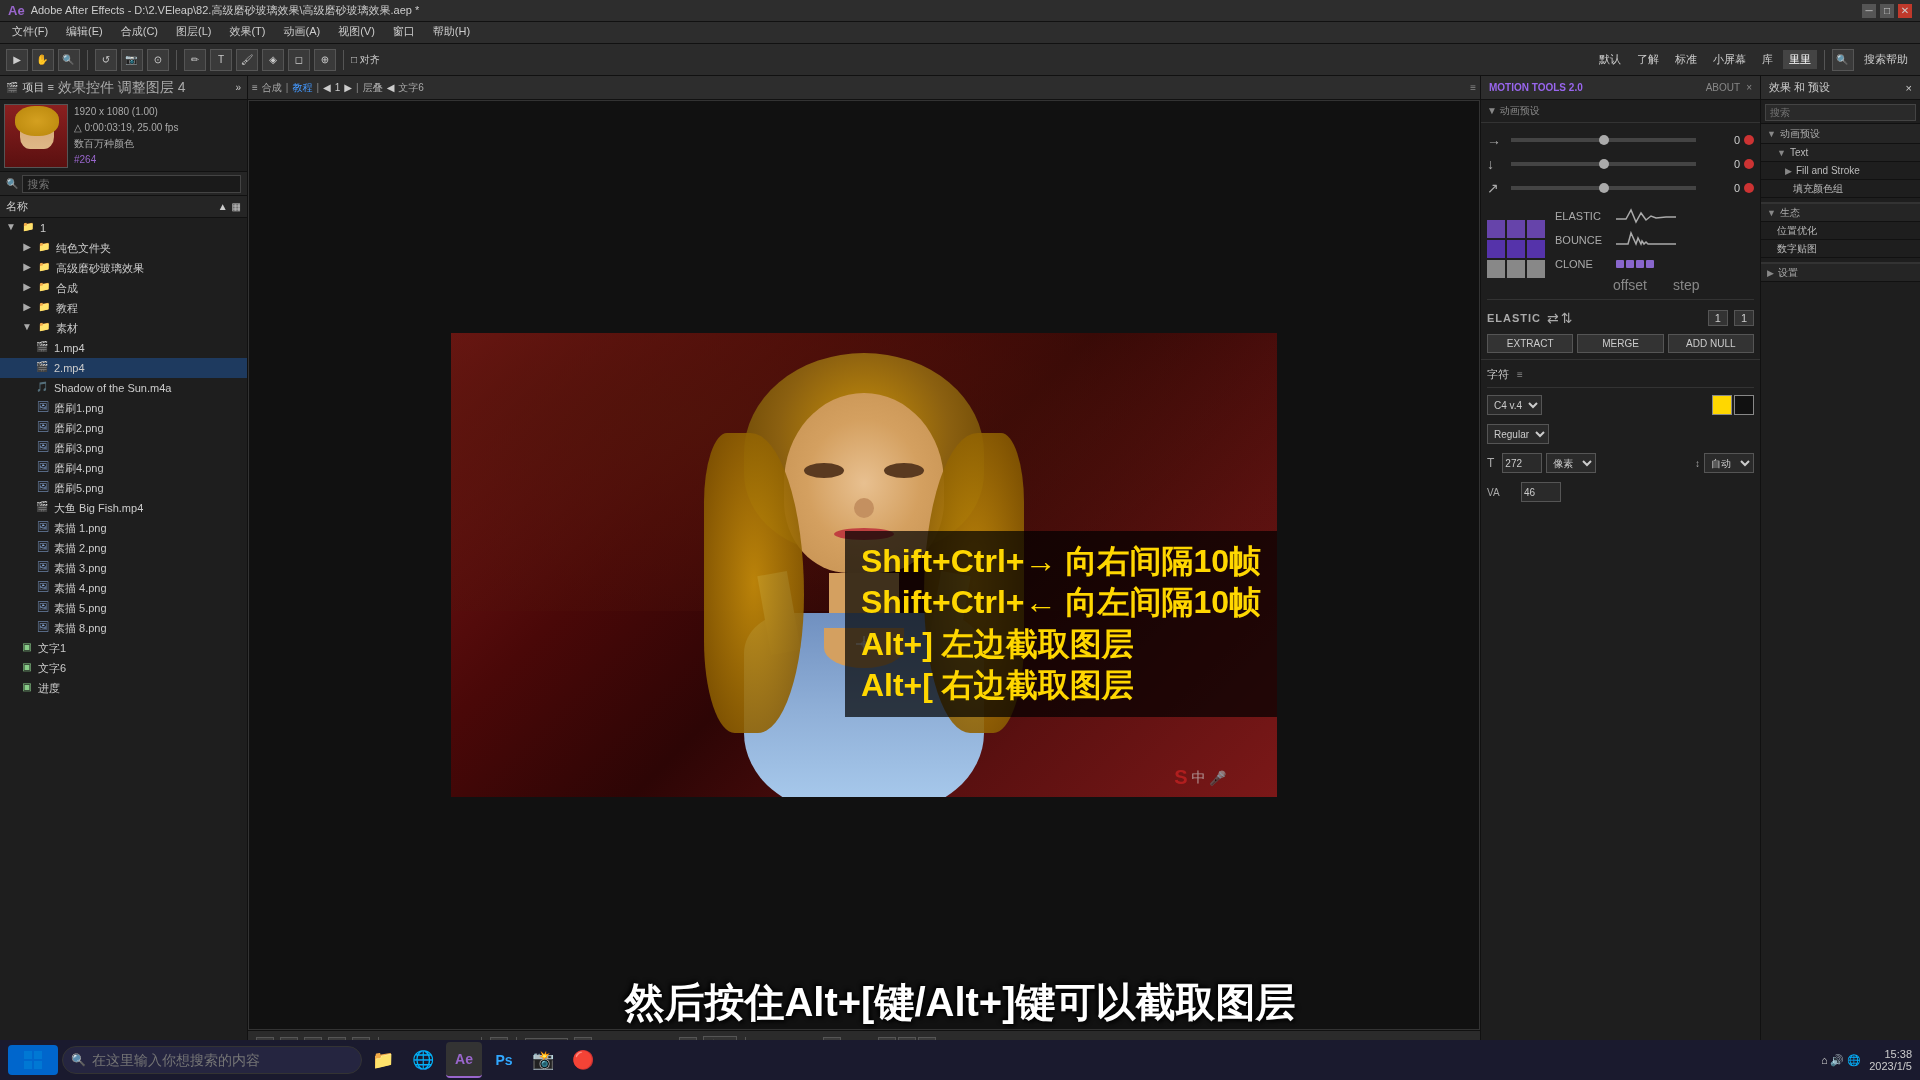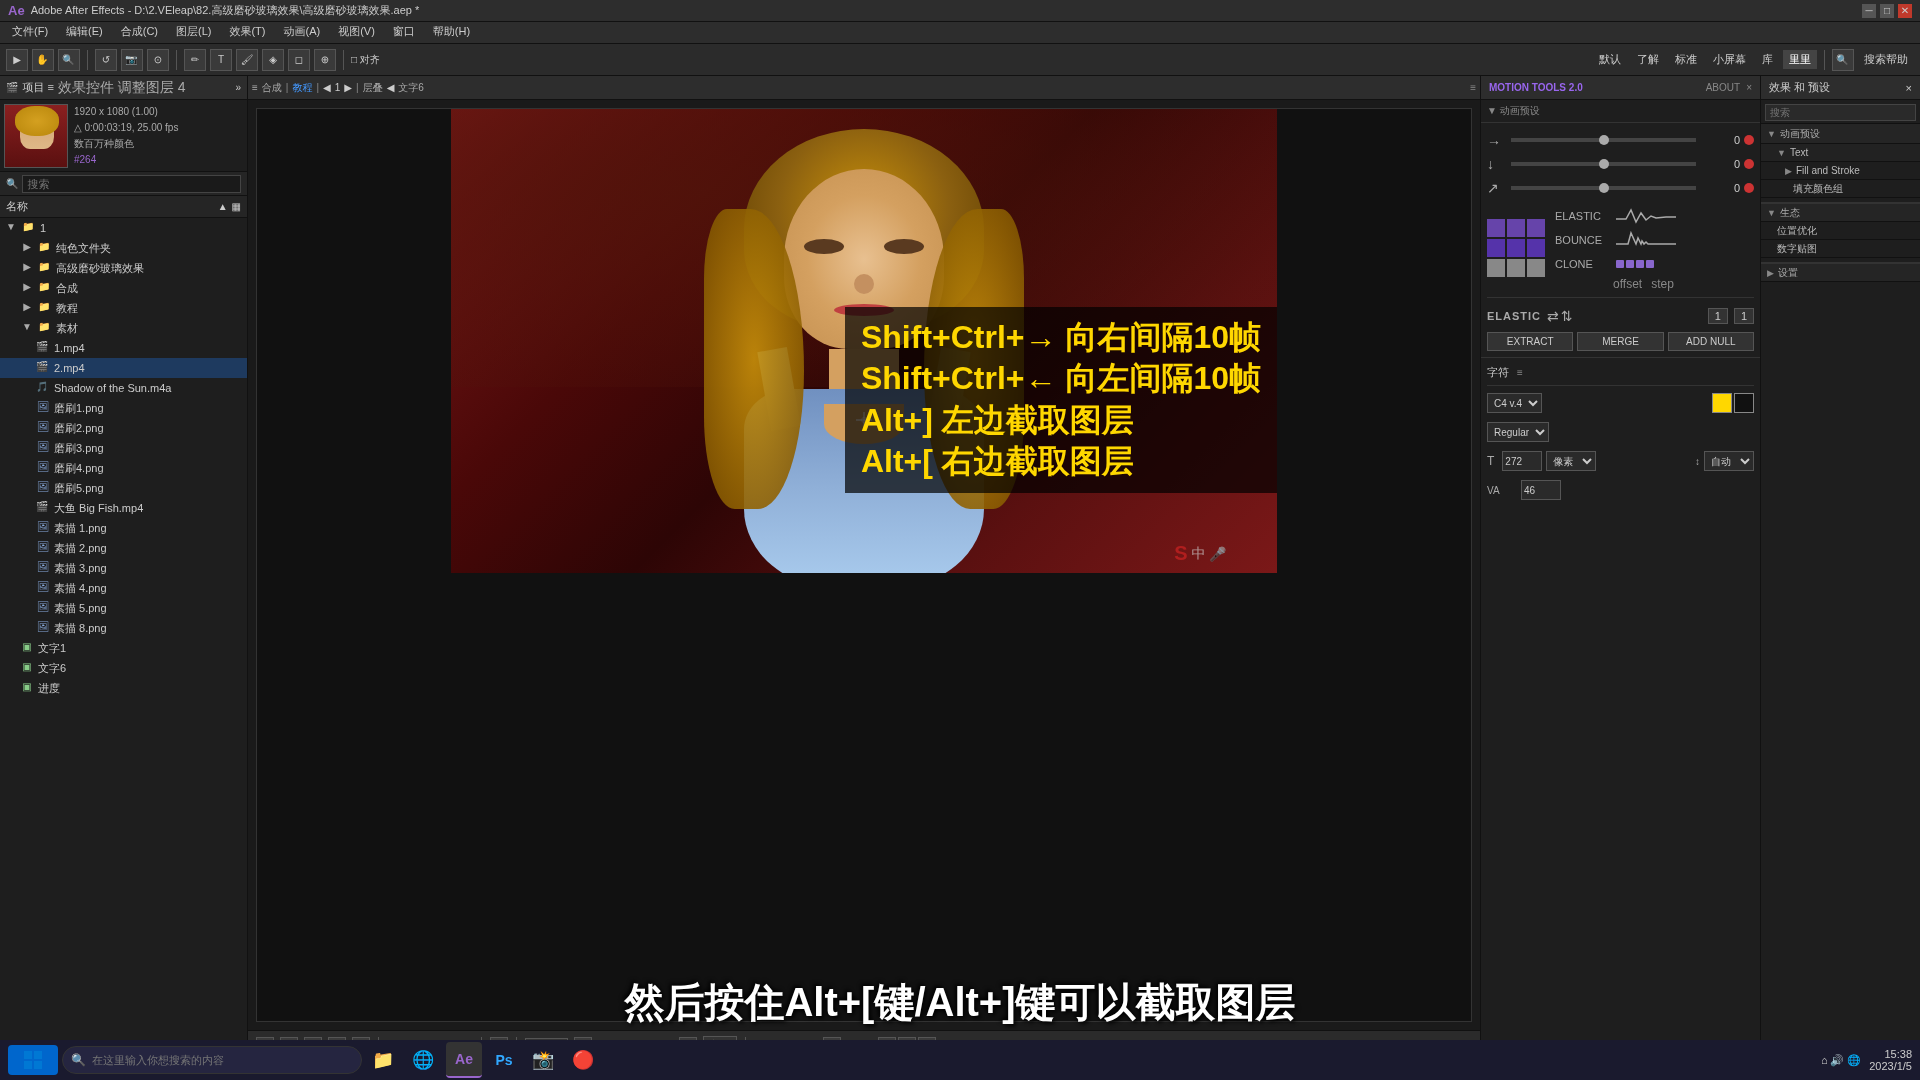--- a/index.html
+++ b/index.html
@@ -48,21 +48,21 @@
     .file-icon { color: #88aadd; }
     .comp-icon { color: #88cc88; }
 
     
     #center-area { flex: 1; display: flex; flex-direction: column; }
     
     
     #comp-tabs { height: 24px; background: #2d2d2d; display: flex; align-items: center; padding: 0 4px; border-bottom: 1px solid #111; }
 
     
-    #preview { flex: 1; background: #111; position: relative; display: flex; align-items: flex-start; justify-content: center; border: 1px solid #333; margin: 8px; }
+    #preview { flex: 1; background: #111; position: relative; display: flex; align-items: center; justify-content: center; border: 1px solid #333; margin: 0; }
     #preview-img { width: 826px; height: 464px; background: linear-gradient(135deg, #8B2020 0%, #5a1010 30%, #3d0a0a 60%, #6B3020 80%, #8B2020 100%); position: relative; overflow: hidden; }
     
     
     #overlay-text { position: absolute; right: 0; bottom: 80px; background: rgba(0,0,0,0.7); padding: 10px 16px; }
     .overlay-line { font-size: 32px; font-weight: bold; color: #FFD700; line-height: 1.3; }
 
     
     #preview-controls { height: 30px; background: #2b2b2b; display: flex; align-items: center; padding: 0 8px; gap: 6px; border-top: 1px solid #111; font-size: 11px; }
     .ctrl-btn { width: 18px; height: 18px; background: #3a3a3a; border: 1px solid #555; display: flex; align-items: center; justify-content: center; font-size: 9px; cursor: pointer; color: #ccc; }
     .ctrl-text { font-size: 11px; color: #ccc; padding: 0 4px; }
@@ -502,21 +502,21 @@
           </div>
           <div class="ebc-row">
             <span class="ebc-label">CLONE</span>
             <div class="ebc-dots">
               <div class="ebc-dot active"></div>
               <div class="ebc-dot active"></div>
               <div class="ebc-dot active"></div>
               <div class="ebc-dot active"></div>
             </div>
           </div>
-          <div style="display:flex;font-size:12px;color:#888;padding-left:58px;gap:9px;">
+          <div style="display:flex;font-size:14px;color:#888;padding-left:58px;gap:26px;">
             <span>offset</span>
             <span>step</span>
           </div>
         </div>
       </div>
 
       <div style="border-top:1px solid #333;padding-top:6px;">
         <div style="display:flex;align-items:center;gap:6px;height:24px;">
           <span style="font-size:11px;font-weight:bold;color:#aaa;letter-spacing:1px;">ELASTIC</span>
           <div style="flex:1;display:flex;align-items:center;gap:2px;">
@@ -648,21 +648,21 @@
   <div class="start-btn">
     <svg width="20" height="20" viewBox="0 0 20 20">
       <rect x="1" y="1" width="8" height="8" fill="#0078d4"></rect>
       <rect x="11" y="1" width="8" height="8" fill="#0078d4"></rect>
       <rect x="1" y="11" width="8" height="8" fill="#0078d4"></rect>
       <rect x="11" y="11" width="8" height="8" fill="#0078d4"></rect>
     </svg>
   </div>
   <div class="search-bar">
     <span style="color:#888;margin-right:6px;font-size:12px;">🔍</span>
-    <input type="text" style="background: transparent; border: none; color: rgb(204, 204, 204); font-size: 11px; width: 200px; outline: none;" placeholder="在这里输入你想搜索的内容">
+    <input type="text" style="background: transparent; border: none; color: rgb(204, 204, 204); font-size: 14px; width: 200px; outline: none;" placeholder="在这里输入你想搜索的内容">
   </div>
   <div class="task-icons">
     <div class="task-icon">
       <span style="font-size:18px;">📁</span>
     </div>
     <div class="task-icon">
       <span style="font-size:18px;">🌐</span>
     </div>
     <div class="task-icon" style="background:#333;border-bottom:2px solid #9966cc;">
       <span style="font-size:14px;font-weight:bold;color:#9966cc;">Ae</span>

